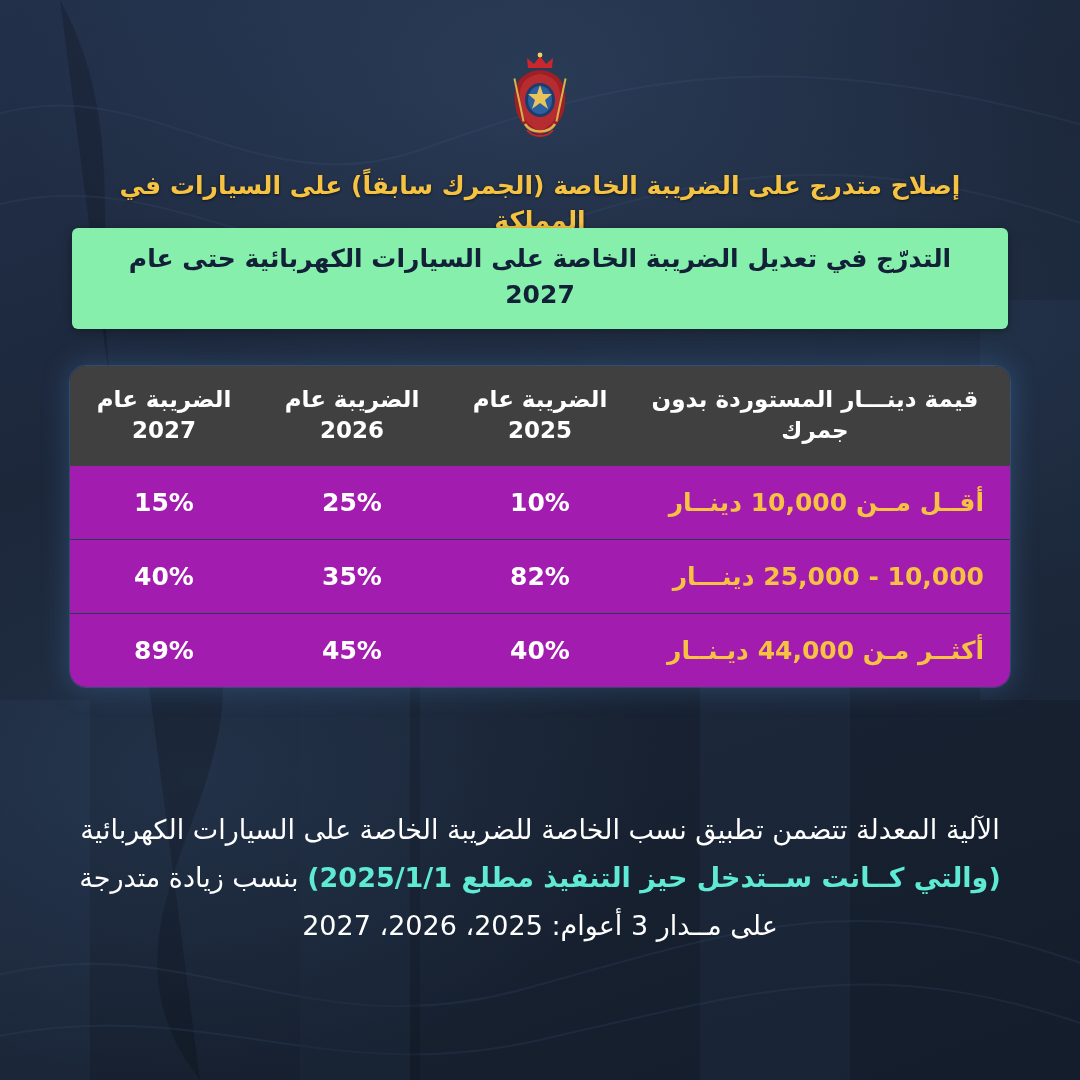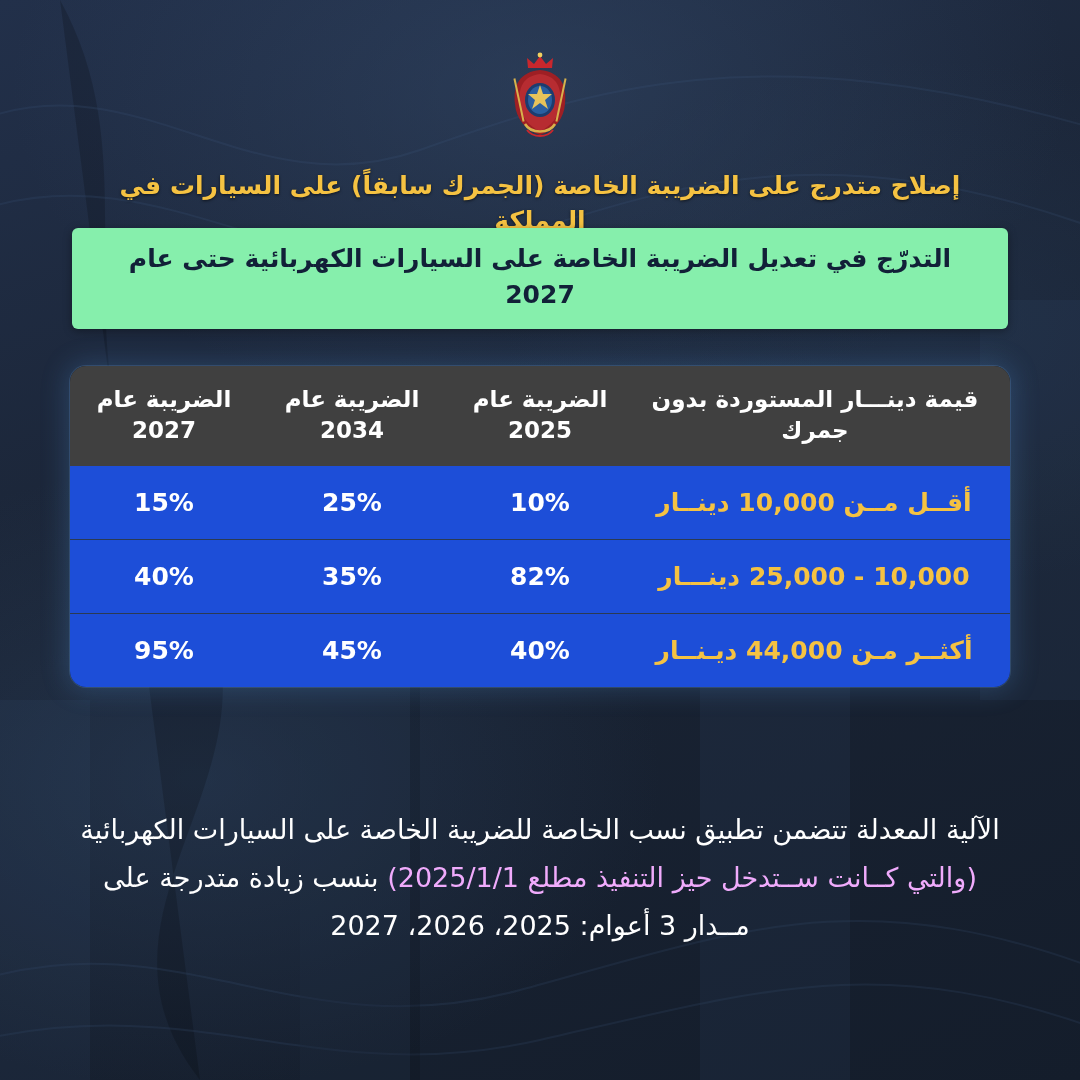--- a/index.html
+++ b/index.html
@@ -113,47 +113,48 @@
   }
   thead th.value-col { width: 40%; padding-right: 26px; }
   thead th.year-col  { width: 20%; }
 
   tbody td {
     font-size: 25px;
     font-weight: bold;
     color: #ffffff;
     text-align: center;
     padding: 22px 10px;
-    background: #1d4ed8;
+    background: #a21caf;
     border-bottom: 1px solid #2b3a52;
   }
   tbody tr:last-child td { border-bottom: none; }
 
   tbody td.value-cell {
     color: #f5c242;
+    text-align: right;
     padding-right: 26px;
     font-size: 25px;
     letter-spacing: 1px;
   }
 
   
   .footer {
     position: absolute;
     top: 806px;
     left: 78px;
     right: 78px;
     text-align: center;
     color: #ffffff;
     font-size: 27px;
     line-height: 1.78;
     font-weight: 500;
   }
   .footer .hl {
-    color: #f0abfc;
-    font-weight: normal;
+    color: #5eead4;
+    font-weight: bold;
   }
 </style>
 </head>
 <body>
 
 <div class="sheet">
 
   <div class="bg"></div>
 
   <svg class="bg-streaks" viewBox="0 0 1080 1080" preserveAspectRatio="none">
@@ -203,42 +204,42 @@
   <div class="subtitle-wrap">
     <div class="subtitle">التدرّج في تعديل الضريبة الخاصة على السيارات الكهربائية حتى عام 2027</div>
   </div>
 
   <div class="table-card">
     <table>
       <thead>
         <tr>
           <th class="value-col">قيمة دينـــار المستوردة بدون جمرك</th>
           <th class="year-col">الضريبة عام 2025</th>
-          <th class="year-col">الضريبة عام 2034</th>
+          <th class="year-col">الضريبة عام 2026</th>
           <th class="year-col">الضريبة عام 2027</th>
         </tr>
       </thead>
       <tbody>
         <tr>
           <td class="value-cell">أقــل مــن 10,000 دينــار</td>
           <td>10%</td>
           <td>25%</td>
           <td>15%</td>
         </tr>
         <tr>
           <td class="value-cell">10,000 - 25,000 دينـــار</td>
           <td>82%</td>
           <td>35%</td>
           <td>40%</td>
         </tr>
         <tr>
           <td class="value-cell">أكثــر مـن 44,000 ديـنــار</td>
           <td>40%</td>
           <td>45%</td>
-          <td>95%</td>
+          <td>89%</td>
         </tr>
       </tbody>
     </table>
   </div>
 
   <div class="footer">
     <span>الآلية المعدلة تتضمن تطبيق نسب الخاصة للضريبة الخاصة على السيارات الكهربائية </span><span class="hl">(والتي كــانت ســتدخل حيز التنفيذ مطلع 2025/1/1)</span><span> بنسب زيادة متدرجة على مــدار 3 أعوام: 2025، 2026، 2027</span>
   </div>
 
 </div>

